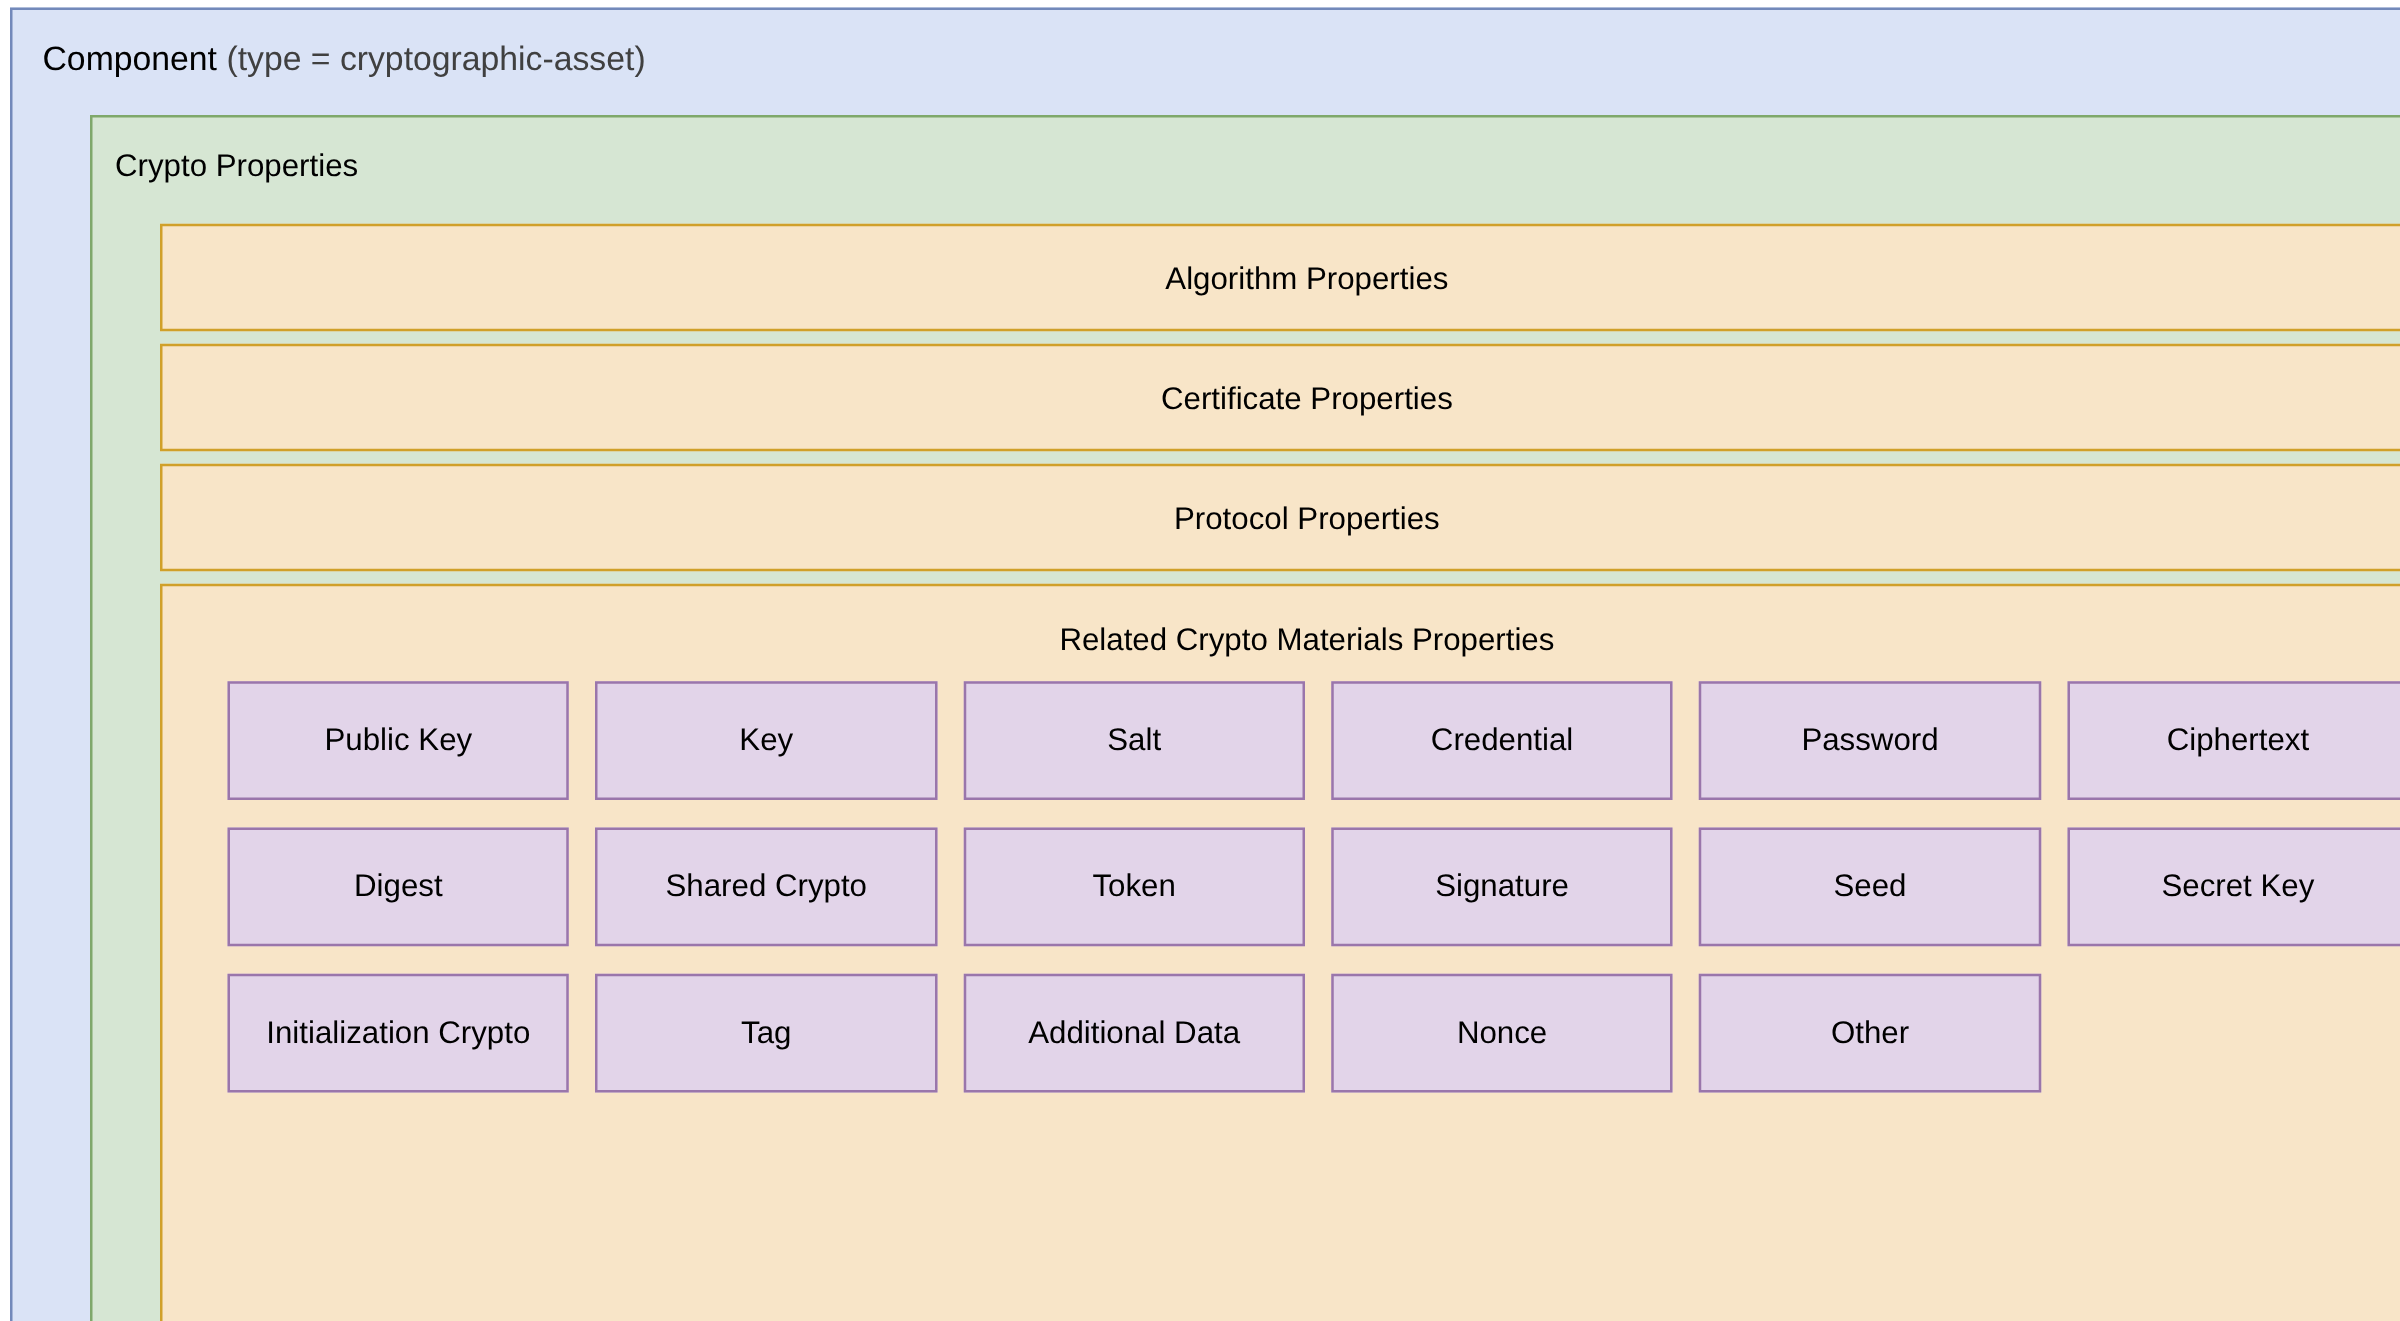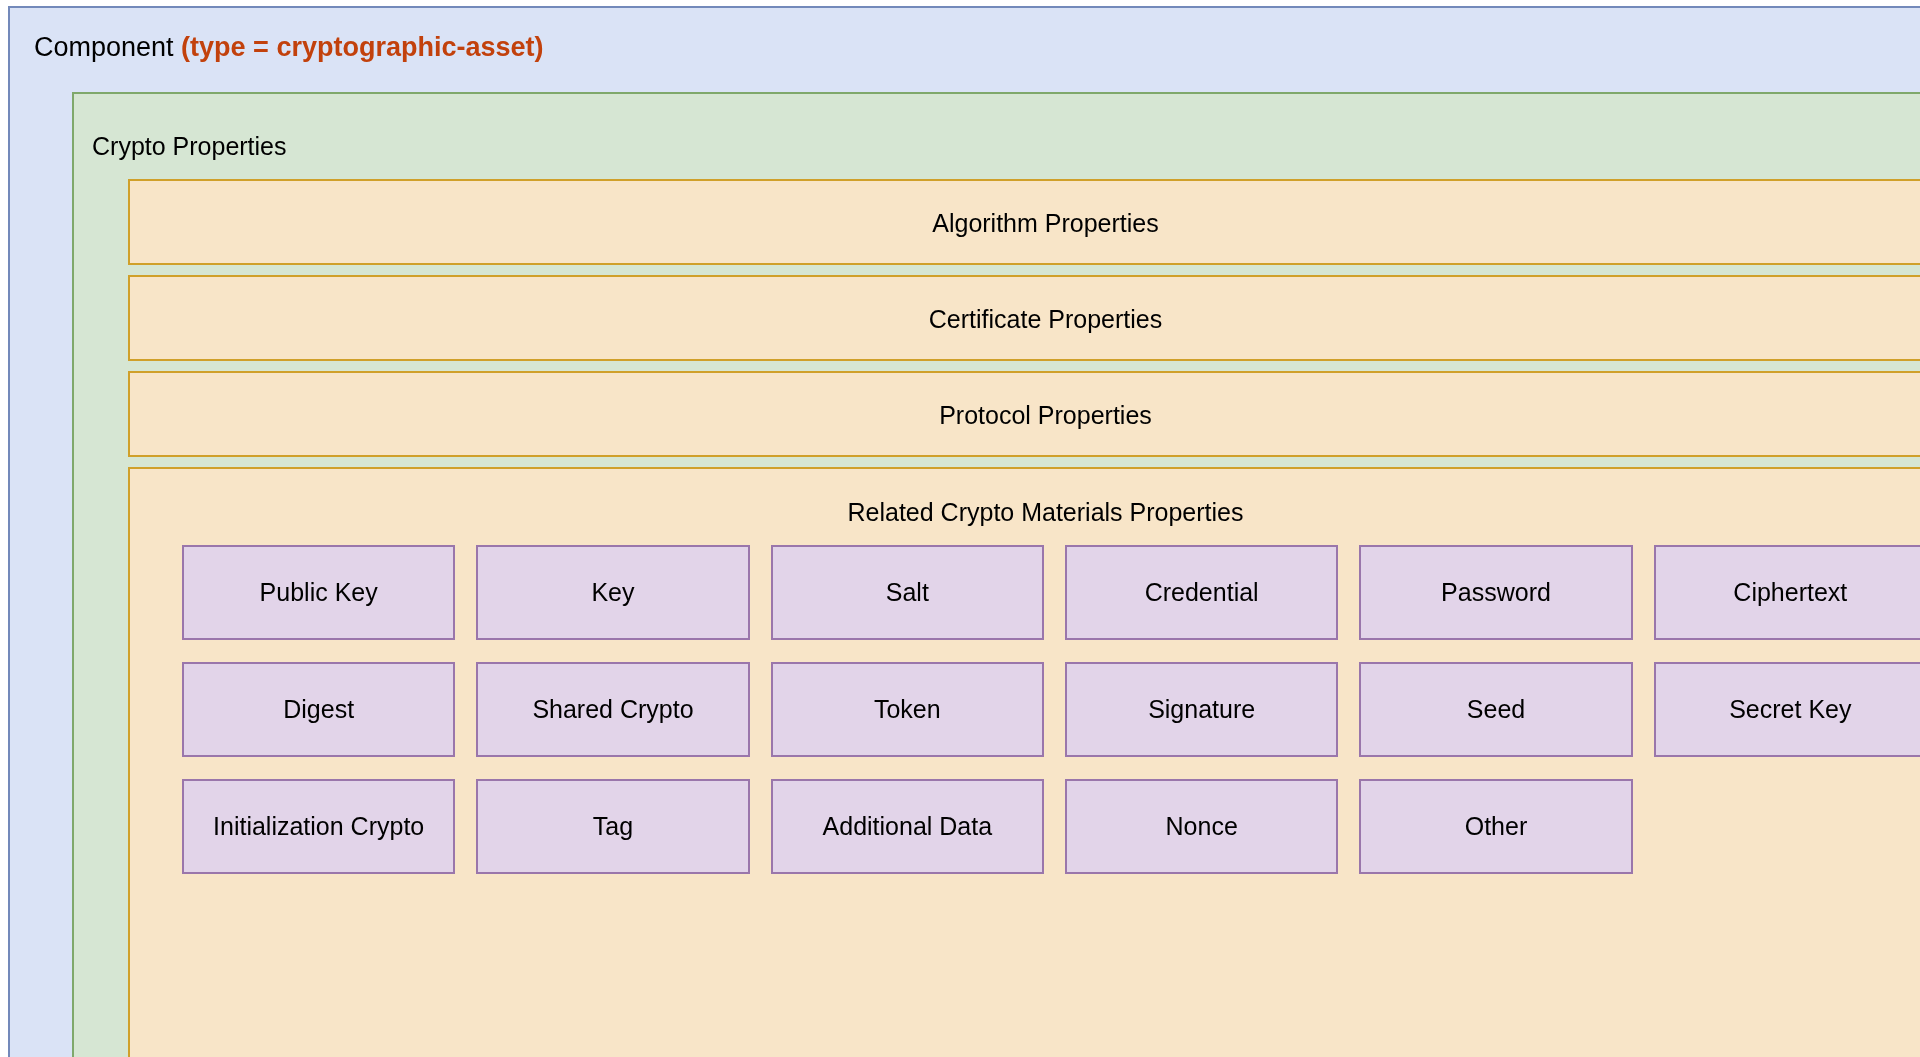--- a/index.html
+++ b/index.html
@@ -33,40 +33,40 @@
     font-size: 27px;
     line-height: 34px;
     white-space: nowrap;
     color: #000000;
   }
   #component-title .name {
     font-weight: normal;
     color: #000000;
   }
   #component-title .type {
-    font-weight: bold;
-    color: #c2410c;
+    font-weight: normal;
+    color: #404040;
   }
 
   
   #crypto-properties-box {
     position: absolute;
     left: 62px;
     top: 84px;
     width: 1880px;
     height: 990px;
     background: #d6e6d3;
     border: 2px solid #7fa86b;
     box-sizing: border-box;
   }
 
   #crypto-properties-title {
     position: absolute;
     left: 18px;
-    top: 37px;
+    top: 24px;
     font-size: 25px;
     line-height: 30px;
     color: #000000;
     white-space: nowrap;
   }
 
   
   .prop-section {
     position: absolute;
     left: 54px;

